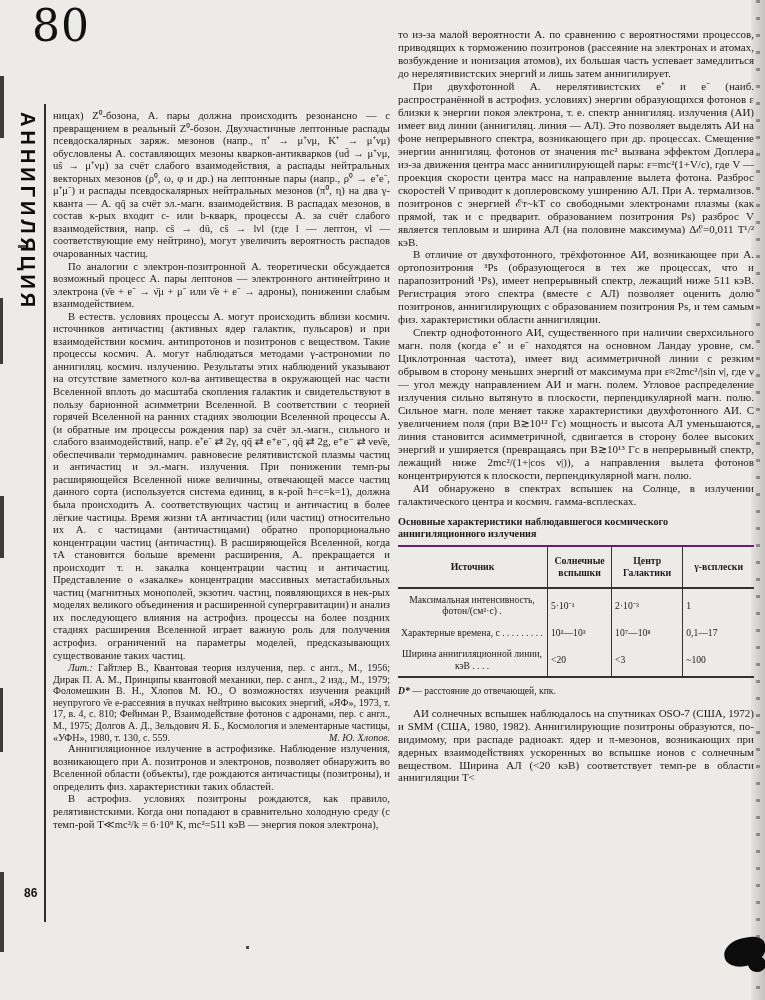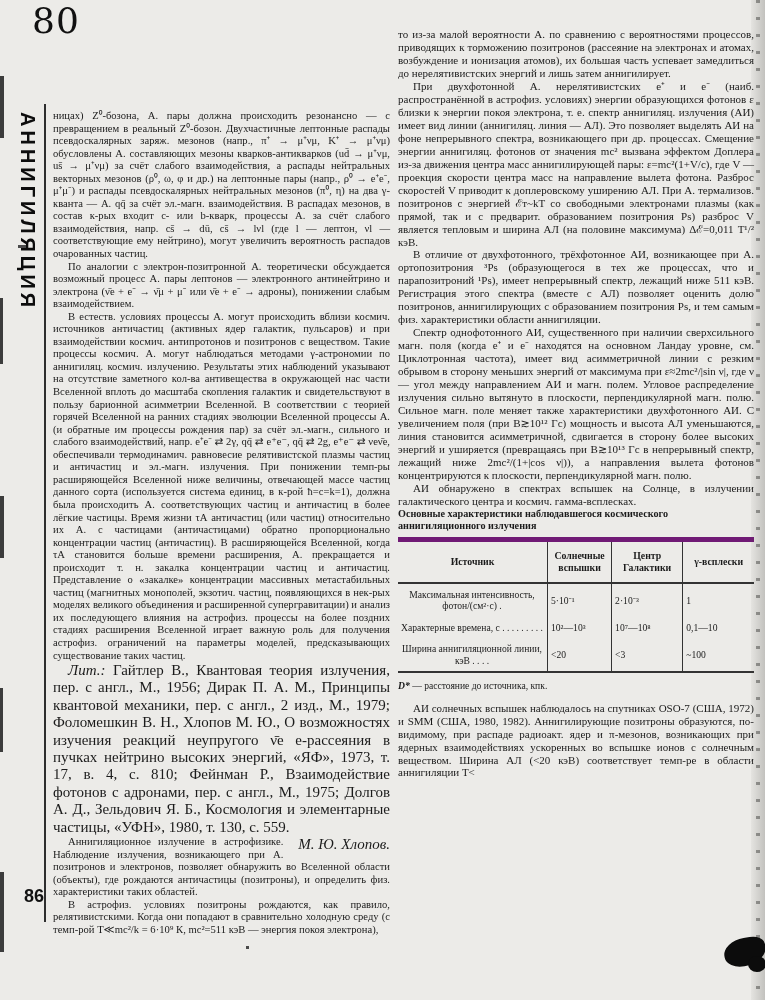--- a/index.html
+++ b/index.html
@@ -11,66 +11,66 @@
     position:relative;
   }
   .page{
     position:absolute;left:0;top:0;width:765px;height:1000px;
     background:#ecebe8;
     color:#1b1b1b;
   }
   
   .folio-top{
     position:absolute;left:32px;top:0px;
-    font-size:36px;font-weight:normal;letter-spacing:1px;
+    font-size:44px;font-weight:normal;letter-spacing:1px;
     font-family:"DejaVu Serif", serif;color:#111;
   }
   .margin-label{
     position:absolute;left:16px;top:112px;height:240px;
     writing-mode:vertical-rl;text-orientation:mixed;
     font-family:"Liberation Sans", sans-serif;
     font-weight:bold;font-size:20px;letter-spacing:4px;color:#0d0d0d;
   }
   .column-rule{
     position:absolute;left:44px;top:104px;width:2px;height:818px;
     background:#2e2e2e;
   }
   .folio-bottom{
     position:absolute;left:24px;top:886px;
-    font-size:18px;font-weight:bold;color:#111;
+    font-size:12px;font-weight:bold;color:#111;
     font-family:"Liberation Sans", sans-serif;
   }
   
   .col{position:absolute;text-align:justify;}
   .col p{margin:0;text-indent:15px;}
   .col p.noindent{text-indent:0;}
   .left-col{
     left:53px;top:110px;width:337px;
     font-size:10.6px;line-height:1.185;
   }
   .right-col{
     left:398px;top:28px;width:356px;
     font-size:11px;line-height:1.18;
   }
   .lit{
-    font-size:15px;line-height:1.16;
+    font-size:10px;line-height:1.16;
     text-indent:15px;
   }
   .lit .lbl{font-style:italic;}
   .sig{font-style:italic;float:right;}
   .runin-heading{font-weight:normal;}
   
-  .tbl-wrap{}
+  .tbl-wrap{margin-top:8px;}
   .tbl-title{
     font-weight:bold;font-size:10.2px;line-height:1.2;
     text-align:left;margin-bottom:5px;
   }
   table.datatable{
     width:100%;border-collapse:collapse;
-    border-top:5px solid #701a75;border-bottom:2px solid #333;
+    border-top:2px solid #701a75;border-bottom:2px solid #333;
     font-size:9.6px;line-height:1.2;
   }
   table.datatable th{
     font-weight:bold;border-bottom:2px solid #333;
     padding:8px 3px;text-align:center;vertical-align:middle;font-size:9.8px;
   }
   table.datatable td{
     padding:5px 3px;text-align:left;vertical-align:middle;
   }
   table.datatable th + th, table.datatable td + td{border-left:1.5px solid #333;}
@@ -148,31 +148,31 @@
           <tr>
             <td class="rowlabel">Максимальная интенсивность, фотон/(см²·с) .</td>
             <td>5·10⁻¹</td>
             <td>2·10⁻³</td>
             <td>1</td>
           </tr>
           <tr>
             <td class="rowlabel">Характерные времена, с . . . . . . . . .</td>
             <td>10²—10³</td>
             <td>10⁷—10⁸</td>
-            <td>0,1—10</td>
+            <td>0,1—17</td>
           </tr>
           <tr>
             <td class="rowlabel">Ширина аннигиляционной линии, кэВ . . . .</td>
             <td>&lt;20</td>
             <td>&lt;3</td>
             <td>~100</td>
           </tr>
         </tbody>
       </table>
-      <div class="tbl-footnote"><span class="dstar">D*</span><span> — расстояние до источника, кпк.</span></div>
+      <div class="tbl-footnote"><span class="dstar">D*</span><span> — расстояние до отвечающей, кпк.</span></div>
     </div>
 
     <p class="post-table">АИ солнечных вспышек наблюдалось на спутниках OSO-7 (США, 1972) и SMM (США, 1980, 1982). Аннигилирующие позитроны образуются, по-видимому, при распаде радиоакт. ядер и π-мезонов, возникающих при ядерных взаимодействиях ускоренных во вспышке ионов с солнечным веществом. Ширина АЛ (&lt;20 кэВ) соответствует темп-ре в области аннигиляции T&lt;</p>
   </div>
 
   <div class="edge-mark" style="top:76px;height:62px;width:4px;"></div>
   <div class="edge-mark" style="top:298px;height:66px;width:3px;"></div>
   <div class="edge-mark" style="top:496px;height:62px;width:4px;"></div>
   <div class="edge-mark" style="top:688px;height:64px;width:3px;"></div>
   <div class="edge-mark" style="top:872px;height:80px;width:4px;"></div>

